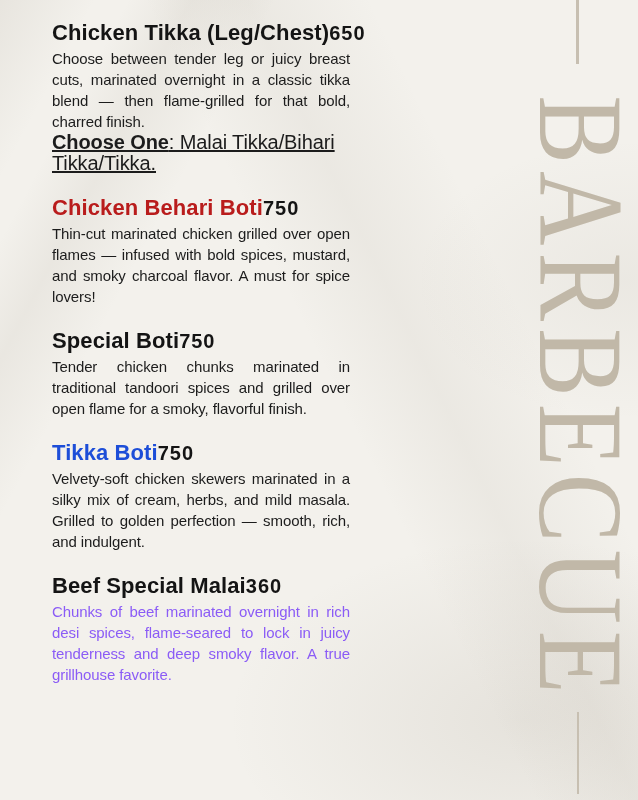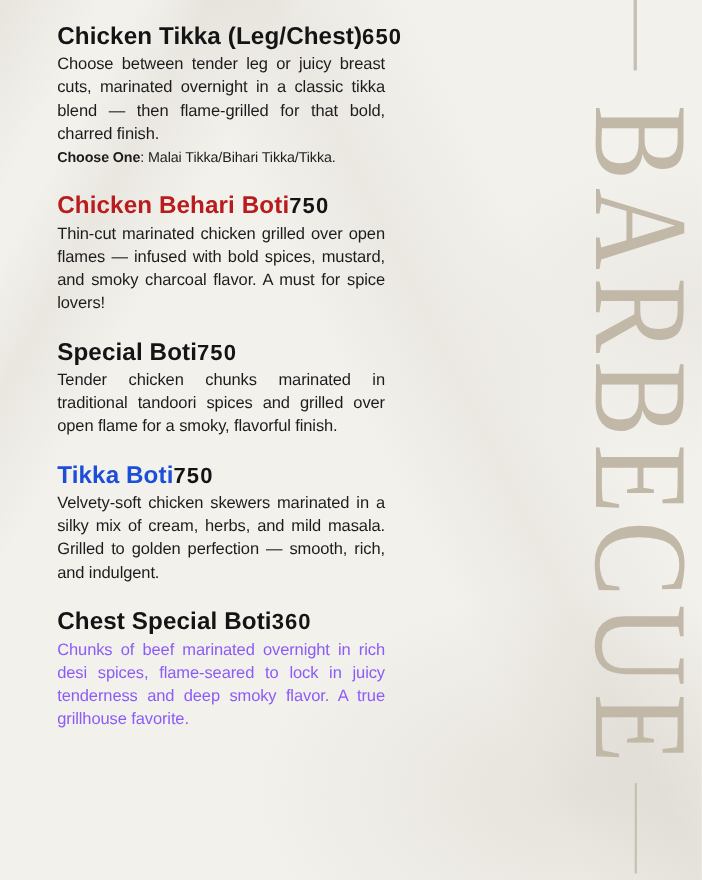--- a/index.html
+++ b/index.html
@@ -86,24 +86,25 @@
     width: 298px;
     font-size: 15px;
     line-height: 21px;
     letter-spacing: -0.1px;
     text-align: justify;
     color: #1c1c1c;
   }
 
   .item-note {
     width: 298px;
-    font-size: 13px;
+    font-size: 20px;
     line-height: 21px;
     letter-spacing: -0.1px;
     color: #1c1c1c;
+    text-decoration: underline;
   }
   .item-note strong { font-weight: 700; }
 </style>
 </head>
 <body style="background: rgb(243, 241, 236);">
 
 <div class="shadow-layer"></div>
 
 <div class="watermark" style="color: rgb(193, 184, 168);">BARBECUE</div>
 <div class="wm-dash top" style="background: rgb(199, 191, 177);"></div>
@@ -140,19 +141,19 @@
     <div class="item-header">
       <h2 class="item-name" style="color: #1d4ed8;">Tikka Boti</h2>
       <span class="item-price" style="color: rgb(20, 20, 20);">750</span>
     </div>
     <p class="item-desc" style="color: rgb(28, 28, 28);">Velvety-soft chicken skewers marinated in a silky mix of cream, herbs, and mild masala. Grilled to golden perfection — smooth, rich, and indulgent.</p>
   </div>
 
 
   <div class="menu-item">
     <div class="item-header">
-      <h2 class="item-name" style="color: rgb(20, 20, 20);">Chest Special Boti</h2>
+      <h2 class="item-name" style="color: rgb(20, 20, 20);">Beef Special Malai</h2>
       <span class="item-price" style="color: rgb(20, 20, 20);">360</span>
     </div>
     <p class="item-desc" style="color: #8b5cf6;">Chunks of beef marinated overnight in rich desi spices, flame-seared to lock in juicy tenderness and deep smoky flavor. A true grillhouse favorite.</p>
   </div>
 
 </div>
 
 </body></html>

